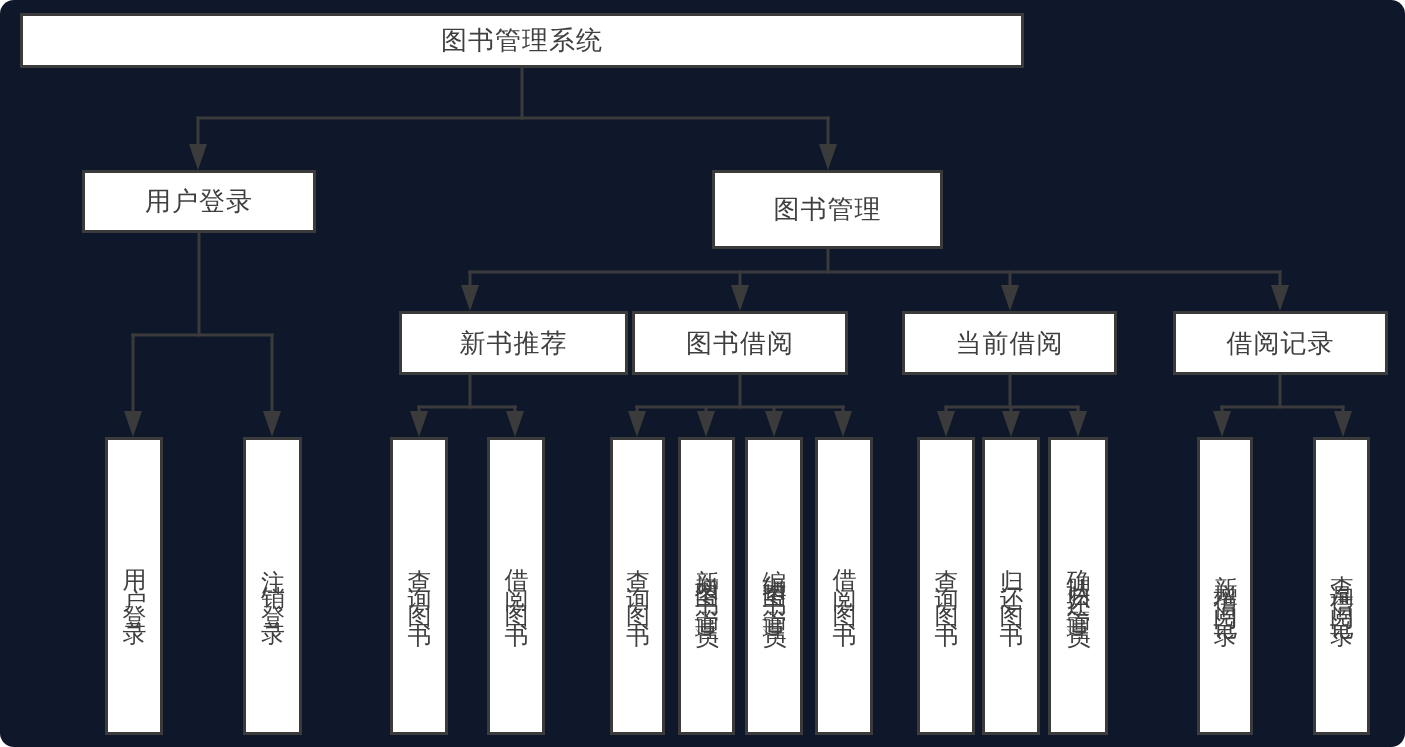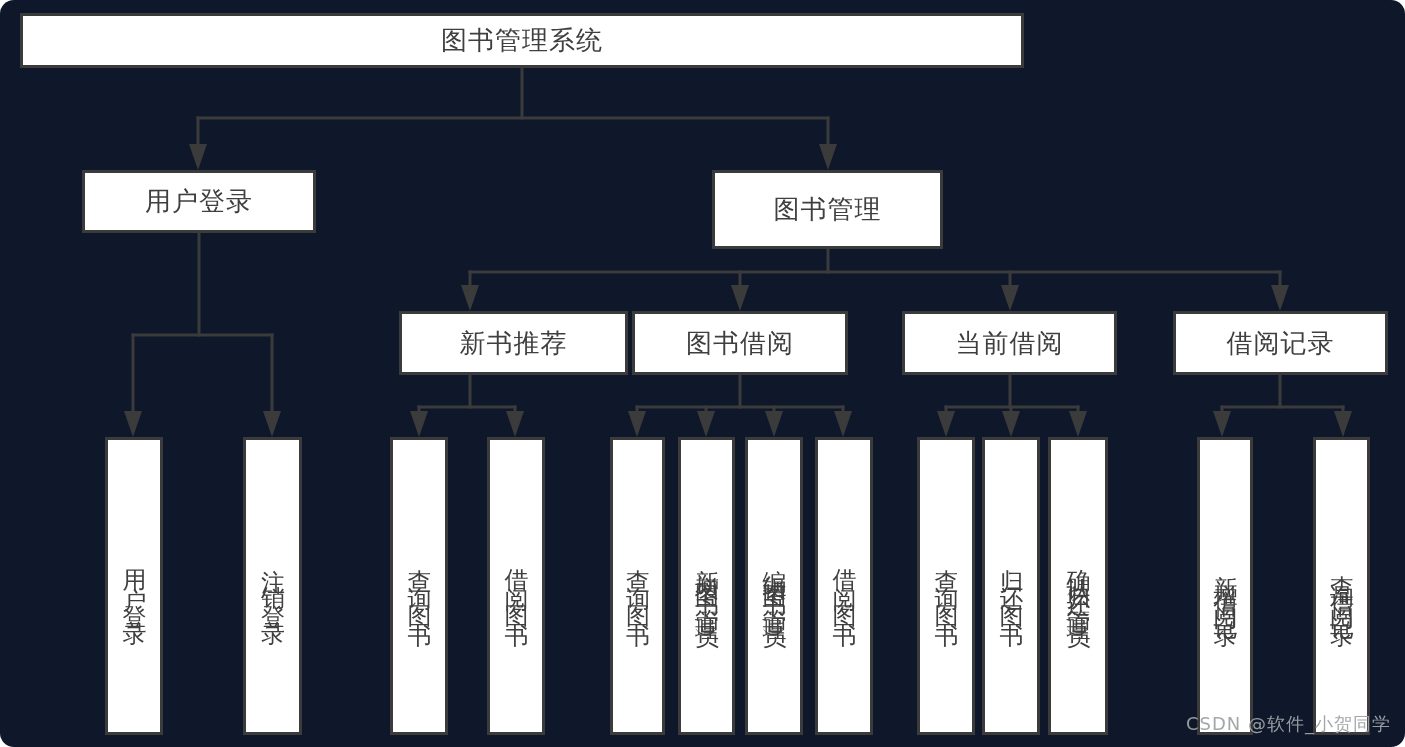--- a/index.html
+++ b/index.html
@@ -186,15 +186,14 @@
     <span>确认归还（管理员）</span>
   </div>
 
   <div class="node v med" style="left:1197px; top:437px; width:56px; height:298px;">
     <span>新增借阅记录</span>
   </div>
   <div class="node v med" style="left:1313px; top:437px; width:57px; height:298px;">
     <span>查询借阅记录</span>
   </div>
 
-  <div class="watermark">CSDN @软件_小贺同学</div>
 
 </div>
 
 </body></html>

